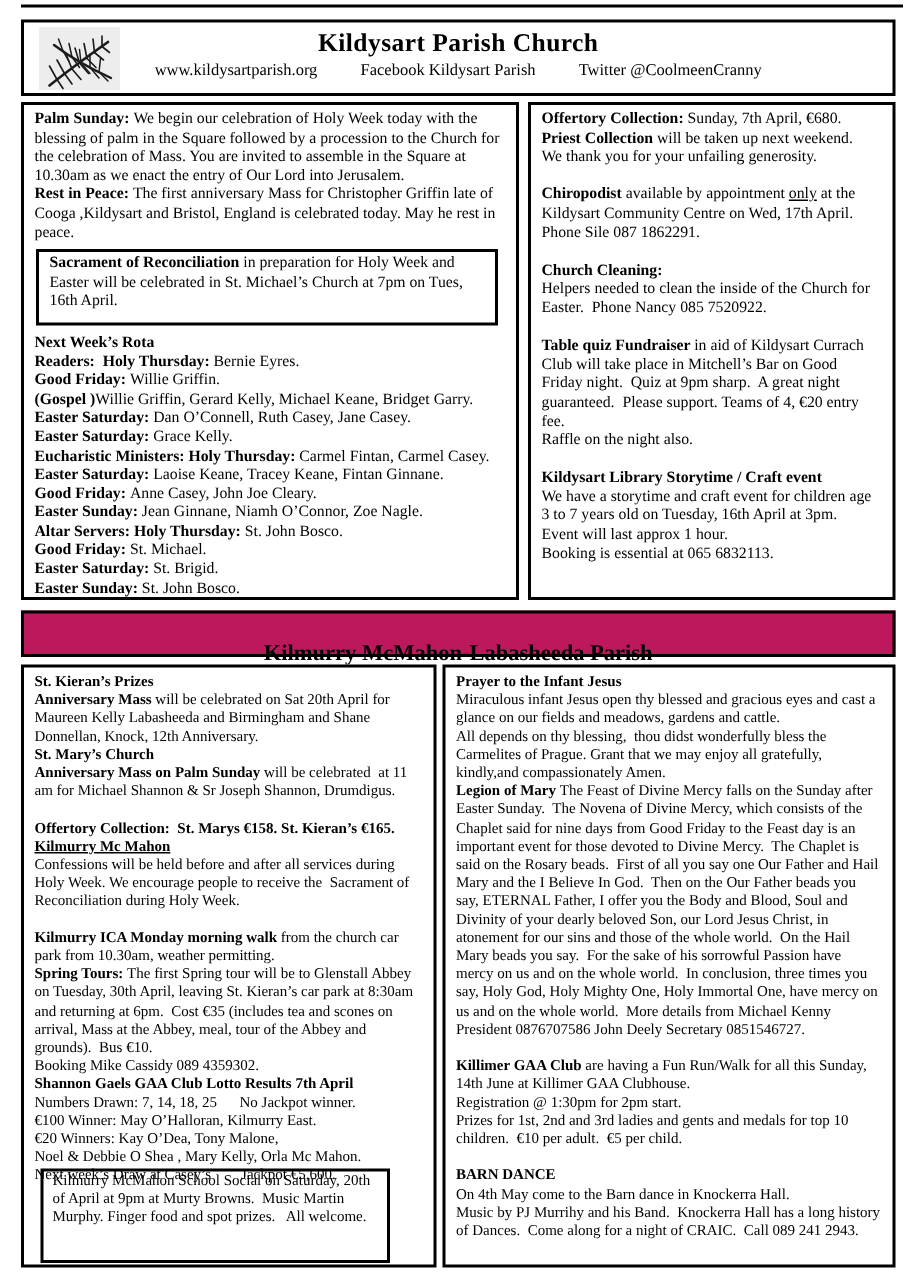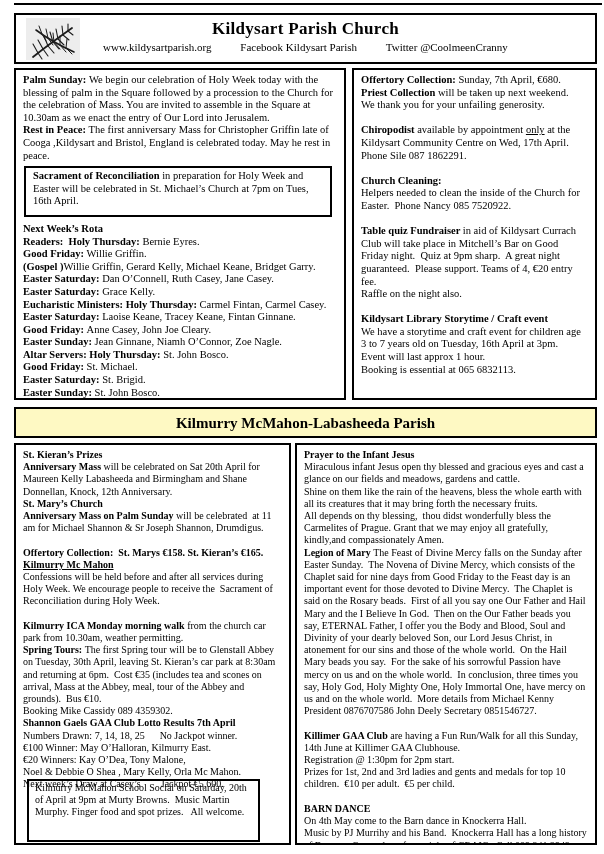--- a/index.html
+++ b/index.html
@@ -19,22 +19,22 @@
   .header-links{text-align:center;font-size:11px;padding-top:2px;}
   .header-links span{margin:0 13px;}
   .colbox{
     position:absolute;border:2px solid #000;box-sizing:border-box;background:#fff;
     overflow:hidden;padding:4px 7px 2px 7px;
   }
   #sec1-left{left:14px;top:68px;width:332px;height:332px;}
   #sec1-right{left:352px;top:68px;width:245px;height:332px;}
   #sec2-head{
     position:absolute;left:14px;top:407px;width:583px;height:31px;
-    border:2px solid #000;box-sizing:border-box;background:#fef9c3;
-    text-align:center;font-weight:700;font-size:15px;padding-top:6px;
+    border:2px solid #000;box-sizing:border-box;background:#be185d;
+    text-align:center;font-weight:700;font-size:15px;padding-top:19px;
   }
   #sec2-left{left:14px;top:443px;width:277px;height:402px;}
   #sec2-right{left:295px;top:443px;width:302px;height:402px;}
   .tline{white-space:pre-wrap;word-wrap:break-word;}
   .s1 .tline{font-size:10.5px;line-height:12.6px;}
   .s2 .tline{font-size:10px;line-height:12.2px;}
   .seg-b{font-weight:700;}
   .seg-u{text-decoration:underline;}
   .seg-bu{font-weight:700;text-decoration:underline;}
   .sacrament-box{border:2px solid #000;margin:4px 5px 6px 1px;padding:2px 7px 7px 7px;}
@@ -143,21 +143,20 @@
     <div>
         <div class="tline"><span class="seg-n">Kilmurry McMahon School Social on Saturday, 20th of April at 9pm at Murty Browns.  Music Martin Murphy. Finger food and spot prizes.   All welcome.</span></div>
       </div>
   </div>
 </section>
 
 <section id="sec2-right" class="colbox s2">
   <div>
       <div class="tline"><span class="seg-b">Prayer to the Infant Jesus</span></div>
       <div class="tline"><span class="seg-n">Miraculous infant Jesus open thy blessed and gracious eyes and cast a glance on our fields and meadows, gardens and cattle.</span></div>
-      <div class="tline"><span class="seg-n">Shine on them like the rain of the heavens, bless the whole earth with all its creatures that it may bring forth the necessary fruits.</span></div>
       <div class="tline"><span class="seg-n">All depends on thy blessing,  thou didst wonderfully bless the Carmelites of Prague. Grant that we may enjoy all gratefully, kindly,and compassionately Amen.</span></div>
       <div class="tline"><span class="seg-b">Legion of Mary </span><span class="seg-n">The Feast of Divine Mercy falls on the Sunday after Easter Sunday.  The Novena of Divine Mercy, which consists of the Chaplet said for nine days from Good Friday to the Feast day is an important event for those devoted to Divine Mercy.  The Chaplet is said on the Rosary beads.  First of all you say one Our Father and Hail Mary and the I Believe In God.  Then on the Our Father beads you say, ETERNAL Father, I offer you the Body and Blood, Soul and Divinity of your dearly beloved Son, our Lord Jesus Christ, in atonement for our sins and those of the whole world.  On the Hail Mary beads you say.  For the sake of his sorrowful Passion have mercy on us and on the whole world.  In conclusion, three times you say, Holy God, Holy Mighty One, Holy Immortal One, have mercy on us and on the whole world.  More details from Michael Kenny President 0876707586 John Deely Secretary 0851546727.</span></div>
       <div class="tline">&nbsp;</div>
       <div class="tline"><span class="seg-b">Killimer GAA Club </span><span class="seg-n">are having a Fun Run/Walk for all this Sunday, 14th June at Killimer GAA Clubhouse.</span></div>
       <div class="tline"><span class="seg-n">Registration @ 1:30pm for 2pm start.</span></div>
       <div class="tline"><span class="seg-n">Prizes for 1st, 2nd and 3rd ladies and gents and medals for top 10 children.  €10 per adult.  €5 per child.</span></div>
       <div class="tline">&nbsp;</div>
       <div class="tline"><span class="seg-b">BARN DANCE</span></div>
       <div class="tline"><span class="seg-n">On 4th May come to the Barn dance in Knockerra Hall.</span></div>
       <div class="tline"><span class="seg-n">Music by PJ Murrihy and his Band.  Knockerra Hall has a long history of Dances.  Come along for a night of CRAIC.  Call 089 241 2943.</span></div>

